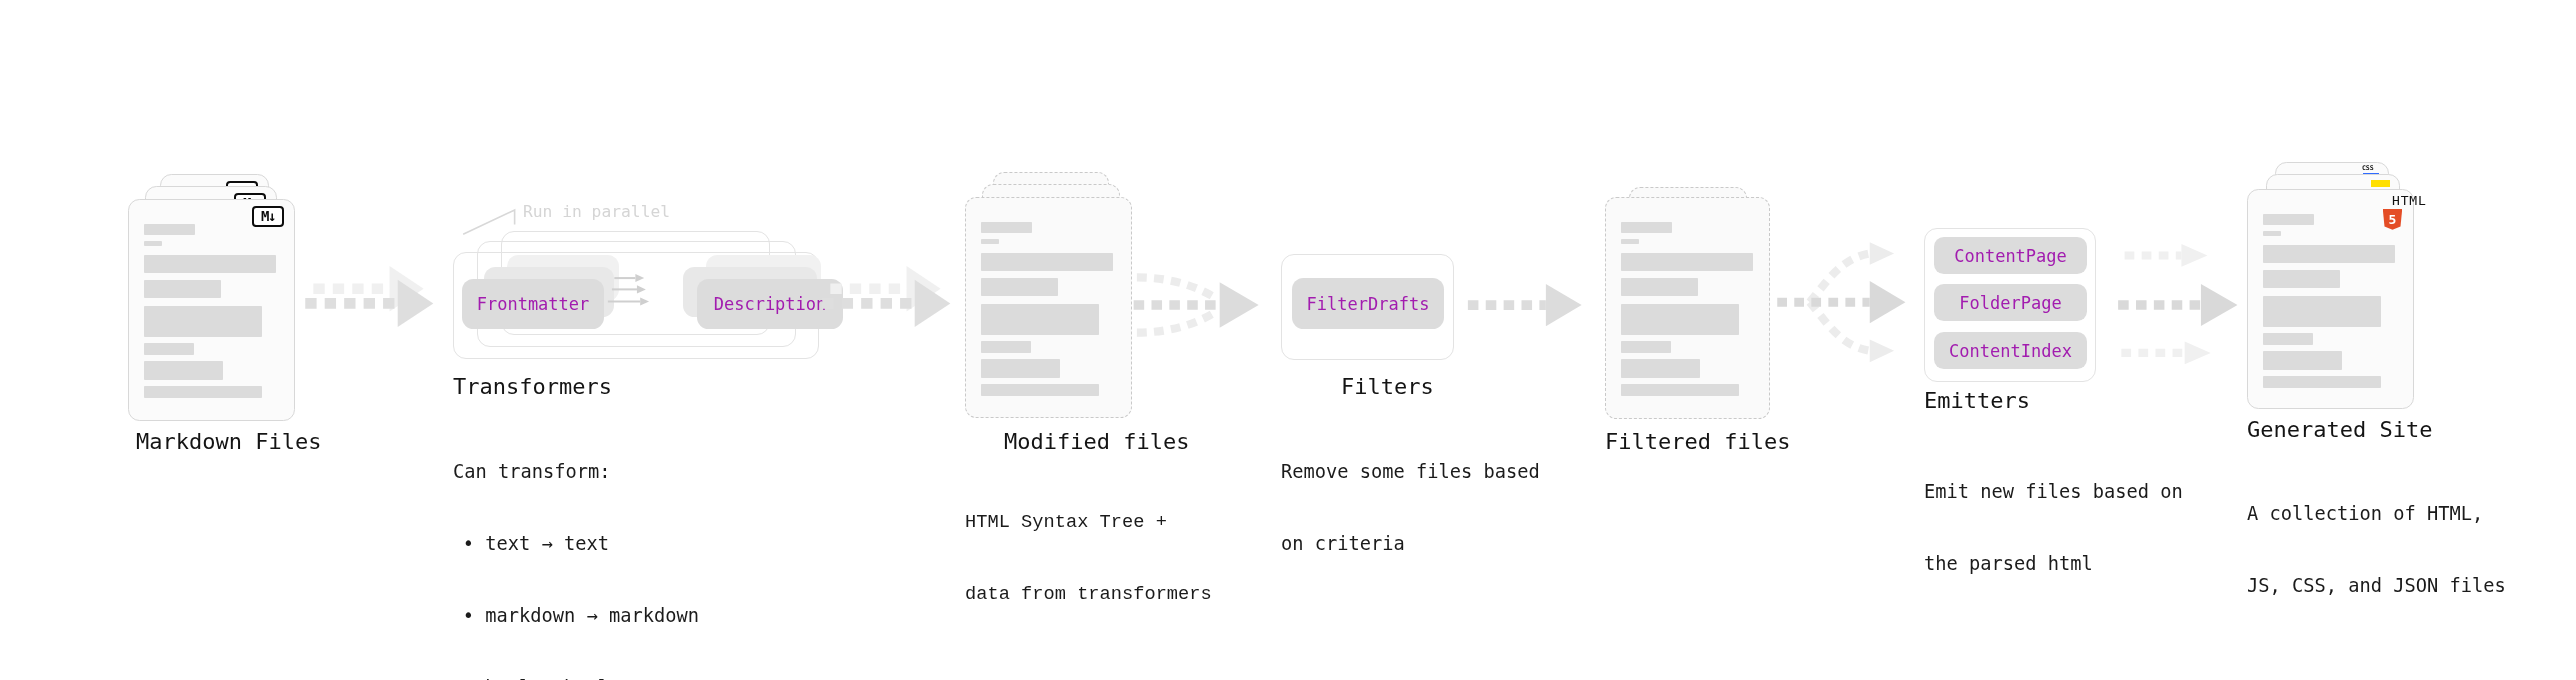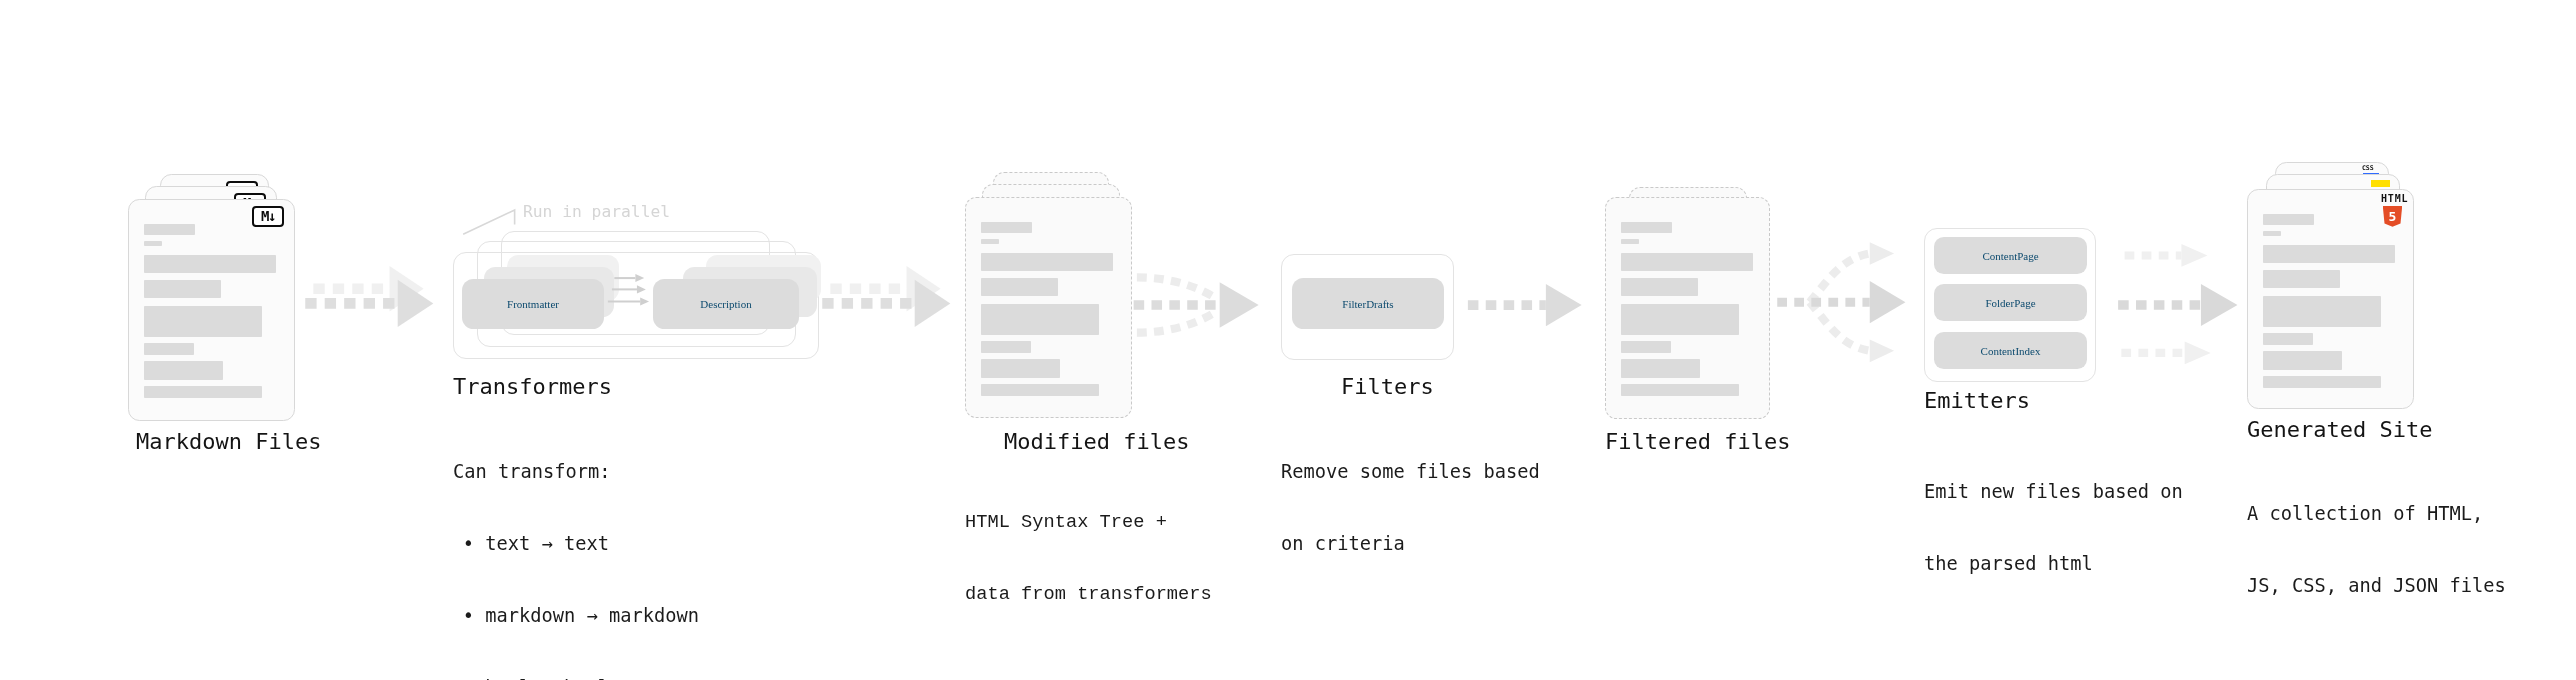--- a/index.html
+++ b/index.html
@@ -25,29 +25,29 @@
 
   
   .md-badge{position:absolute;top:5.7px;right:9.8px;width:32.5px;height:21px;background:#ffffff;
     border:2px solid #0c0c0c;border-radius:4.1px;display:flex;align-items:center;justify-content:center;
     font-weight:bold;font-size:14px;letter-spacing:-1.6px;color:#0c0c0c;box-sizing:border-box;}
   .css-badge{position:absolute;top:2.4px;right:8.1px;width:18px;text-align:left;line-height:1;}
   .css-badge .word{font-size:6.5px;font-weight:bold;color:#111;letter-spacing:0;}
   .css-badge .ubar{width:16.3px;height:3.3px;margin:0.8px auto 0;}
   .js-badge{position:absolute;top:4.9px;right:9px;width:18.7px;height:7.3px;}
   .html5-logo{position:absolute;top:4.1px;right:9px;width:23px;text-align:center;line-height:1;}
-  .html5-logo .word{font-size:10px;font-weight:bold;letter-spacing:0.8px;color:#111;}
+  .html5-logo .word{font-size:13px;font-weight:normal;letter-spacing:0.8px;color:#111;margin-left:11px;}
   .html5-shield{width:19.5px;height:21px;margin:1.6px auto 0;color:#fff;font-size:13px;font-weight:bold;
     display:flex;align-items:center;justify-content:center;
     clip-path:polygon(0 0,100% 0,91% 85%,50% 100%,9% 85%);}
 
   
   .frame{position:absolute;border:1.6px solid #e3e3e3;border-radius:13px;background:transparent;box-sizing:border-box;}
   .pill{position:absolute;border-radius:11.4px;display:flex;align-items:center;justify-content:center;
-    font-size:11px;color:#0c4a6e;box-sizing:border-box;font-family:Liberation Serif, serif;}
+    font-size:17px;color:#a21caf;box-sizing:border-box;}
   .pill.ghost1{background:#e8e8e8;}
   .pill.ghost2{background:#f1f1f1;}
   .pill.small{border-radius:9.8px;}
 
   
   .stage-title{position:absolute;font-size:22px;line-height:24.4px;color:#141414;white-space:pre;}
   .stage-sub{position:absolute;font-size:18.7px;line-height:24px;color:#1b1b1b;white-space:pre;}
   .stage-sub .indent{padding-left:9.8px;}
   .annotation{position:absolute;font-size:16.3px;color:#d5d5d5;white-space:pre;}
 
@@ -92,21 +92,21 @@
     <div class="frame" style="left:501px;top:231px;width:269px;height:104px;"></div>
     <div class="frame" style="left:477px;top:241px;width:319px;height:106px;"></div>
     <div class="frame" style="left:453px;top:252px;width:366px;height:107px;"></div>
 
     <div class="pill ghost2" style="left:507px;top:255px;width:112px;height:46px;"></div>
     <div class="pill ghost1" style="left:484px;top:267px;width:130px;height:50px;"></div>
     <div class="pill ghost2" style="left:706px;top:255px;width:115px;height:46px;"></div>
     <div class="pill ghost1" style="left:683px;top:267px;width:134px;height:50px;"></div>
 
     <div class="pill" style="left:462px;top:279px;width:142px;height:50px;background:#dcdcdc;">Frontmatter</div>
-    <div class="pill" style="left:653px;top:279px;width:146px;height:50px;background:#dcdcdc;">Description</div>
+    <div class="pill" style="left:697px;top:279px;width:146px;height:50px;background:#dcdcdc;">Description</div>
 
     <svg width="55" height="42" style="left:603px;top:270px;" viewBox="0 0 68 52">
       <line x1="14" y1="10" x2="40" y2="10" stroke="#cfcfcf" stroke-width="2.5"></line>
         <polygon points="40,5 51,10 40,15" fill="#cfcfcf"></polygon>
       <line x1="11" y1="24" x2="42" y2="24" stroke="#cfcfcf" stroke-width="2.5"></line>
         <polygon points="42,19 53,24 42,29" fill="#cfcfcf"></polygon>
       <line x1="6" y1="39" x2="46" y2="39" stroke="#cfcfcf" stroke-width="2.5"></line>
         <polygon points="46,34 57,39 46,44" fill="#cfcfcf"></polygon>
     </svg>
 

